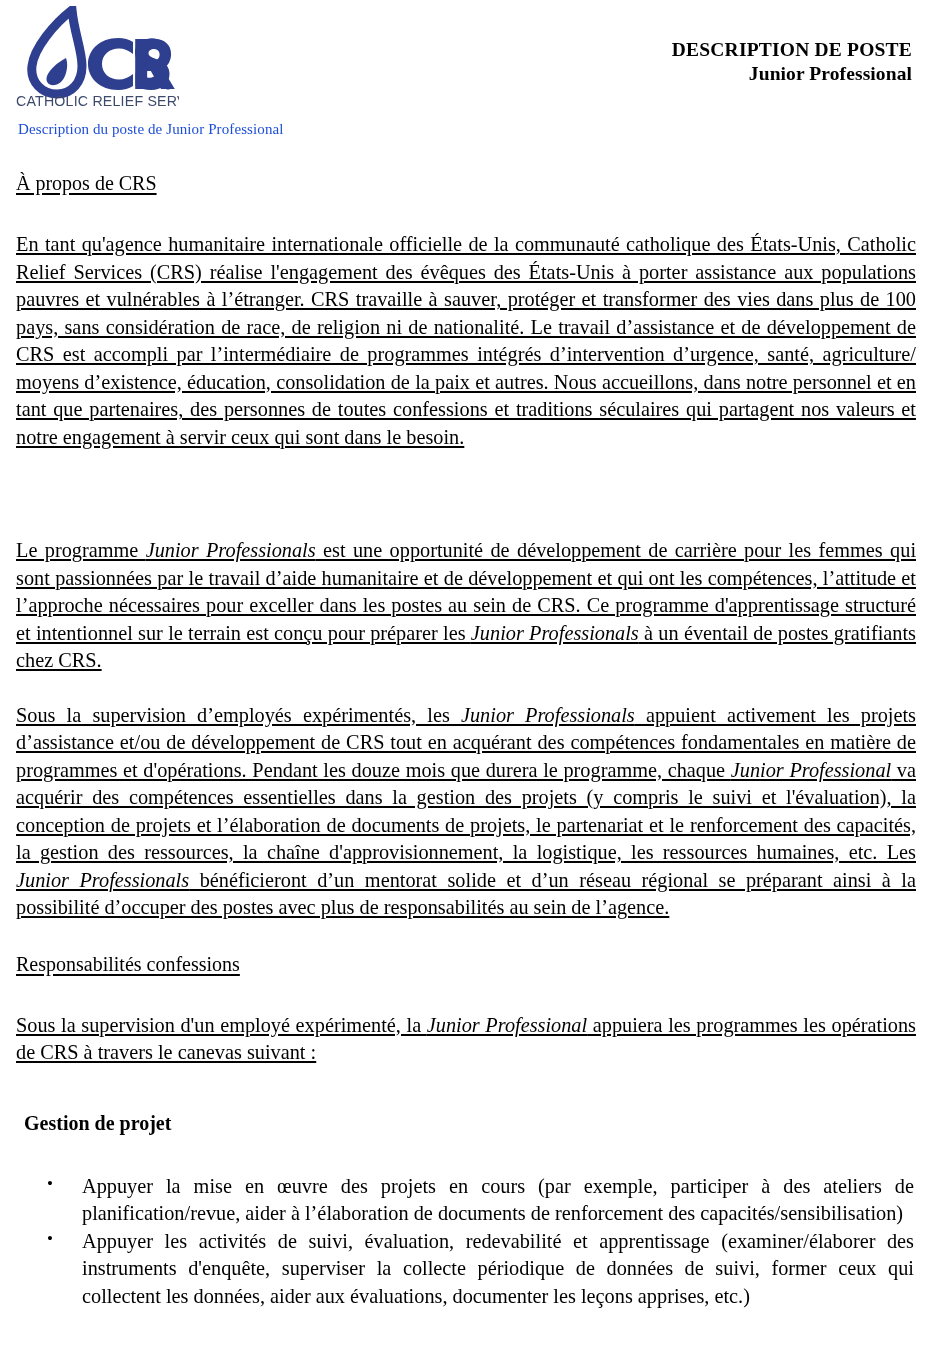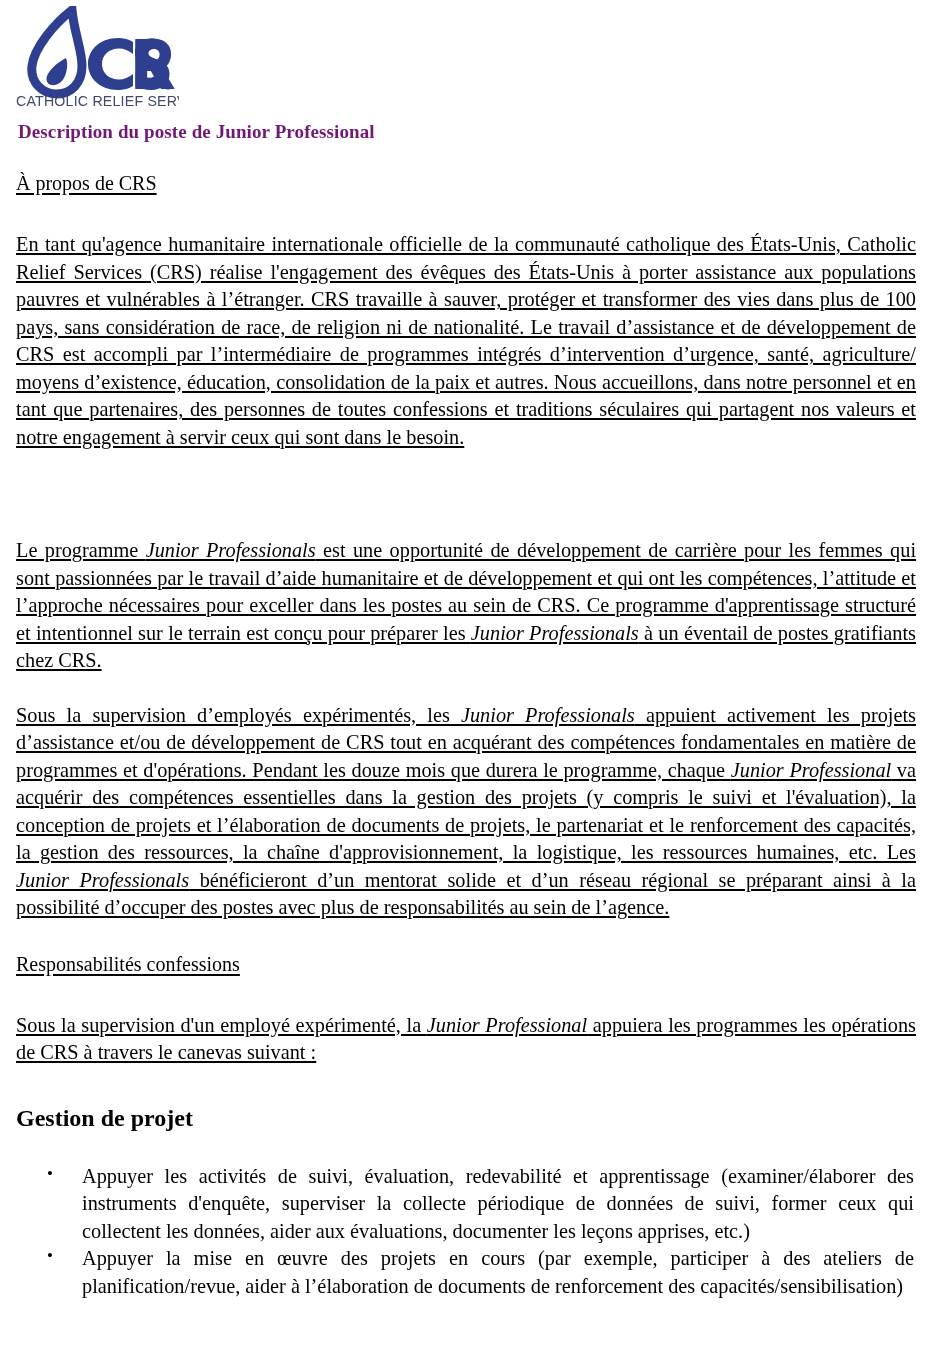--- a/index.html
+++ b/index.html
@@ -55,23 +55,23 @@
     font-weight: bold;
     font-size: 19.5px;
     letter-spacing: 0.1px;
   }
 
   
   .doc-subtitle {
     position: absolute;
     left: 18px;
     top: 121px;
-    font-size: 19px;
-    font-weight: bold;
-    color: #701a75;
+    font-size: 15px;
+    font-weight: normal;
+    color: #1d4ed8;
     letter-spacing: 0.1px;
   }
 
   
   .content {
     position: absolute;
     left: 16px;
     top: 168px;
     width: 900px;
   }
@@ -82,23 +82,23 @@
     margin: 0 0 0 0;
     padding: 0;
     display: inline-block;
     text-decoration: underline;
     text-underline-offset: 3px;
     line-height: 1.5;
   }
   .head-wrap { margin: 0; padding: 0; }
 
   h3.sub-head {
-    font-size: 24px;
+    font-size: 20px;
     font-weight: bold;
-    margin: 0;
+    margin: 8px;
     padding: 0;
     display: inline-block;
     line-height: 1.5;
   }
 
   p.para {
     font-size: 20.3px;
     text-align: justify;
     text-justify: inter-word;
     line-height: 1.355;
@@ -155,20 +155,24 @@
         <path d="M124 33 L124 83 L137 83 L137 65 L141 65 L152 83 L167 83 L154 63 C160 60 163 54 163 48 C163 39 156 33 145 33 Z M137 43 L144 43 C148 43 150.5 45 150.5 48.5 C150.5 52 148 54.5 144 54.5 L137 54.5 Z" fill="#2e3f8f" transform="translate(-3,0) scale(0.92 1) translate(11,0)"></path>
 
         <path d="M158 36 C152 32.5 146 31.5 141 33 C133 35 128.5 41 129 47.5 C129.6 55 135 58.5 142.5 61 C147.5 62.7 150 64 150 66.8 C150 69.8 147 71.8 143 71.8 C138.5 71.8 133.5 69.8 129.5 66.5 L129.5 79.5 C134 82.5 139.5 84 145 84 C156 84 163.5 77.5 163.5 68 C163.5 60 158.5 56 150 53 C145.2 51.3 142.5 50 142.5 47.3 C142.5 44.8 144.8 43 148.2 43 C151.5 43 155 44.3 158 46.5 Z" fill="#2e3f8f" transform="translate(-8,0)"></path>
 
         <circle cx="154" cy="81" r="2.6" fill="#2e3f8f"></circle>
 
         <text x="2" y="100" font-family="Liberation Sans, sans-serif" font-size="14.2" letter-spacing="0.2" fill="#3d4a6b">CATHOLIC RELIEF SERVICES</text>
       </svg>
     </div>
 
+    <div class="header-title">
+      <div class="line1">DESCRIPTION DE POSTE</div>
+      <div class="line2">Junior Professional</div>
+    </div>
 
   </div>
 
   <div class="doc-subtitle">Description du poste de Junior Professional</div>
 
   <div class="content">
 
     <div class="head-wrap">
       <h2 class="section-head">À propos de CRS</h2>
     </div>
@@ -192,19 +196,19 @@
     <p class="para"><span>Sous la supervision d'un employé expérimenté, la </span><i>Junior Professional</i><span> appuiera les programmes les opérations de CRS à travers le canevas suivant :</span></p>
 
     <div class="spacer-lg"></div>
 
     <div class="head-wrap">
       <h3 class="sub-head">Gestion de projet</h3>
     </div>
     <div class="spacer-md"></div>
 
     <ul class="bullets">
+      <li>Appuyer la mise en œuvre des projets en cours (par exemple, participer à des ateliers de planification/revue, aider à l’élaboration de documents de renforcement des capacités/sensibilisation)</li>
       <li>Appuyer les activités de suivi, évaluation, redevabilité et apprentissage (examiner/élaborer des instruments d'enquête, superviser la collecte périodique de données de suivi, former ceux qui collectent les données, aider aux évaluations, documenter les leçons apprises, etc.)</li>
-      <li>Appuyer la mise en œuvre des projets en cours (par exemple, participer à des ateliers de planification/revue, aider à l’élaboration de documents de renforcement des capacités/sensibilisation)</li>
     </ul>
 
   </div>
 
 </div>
 
 </body></html>

